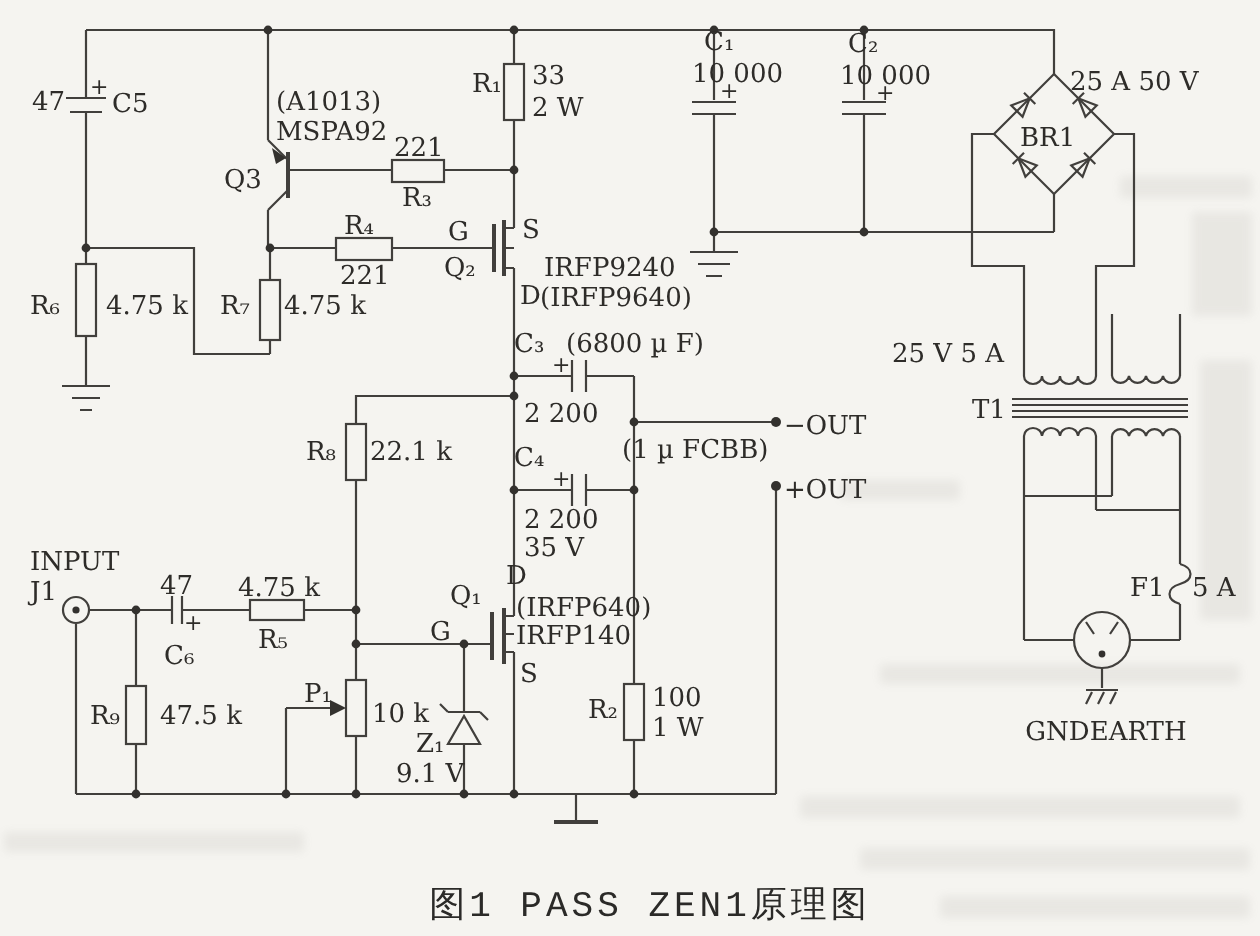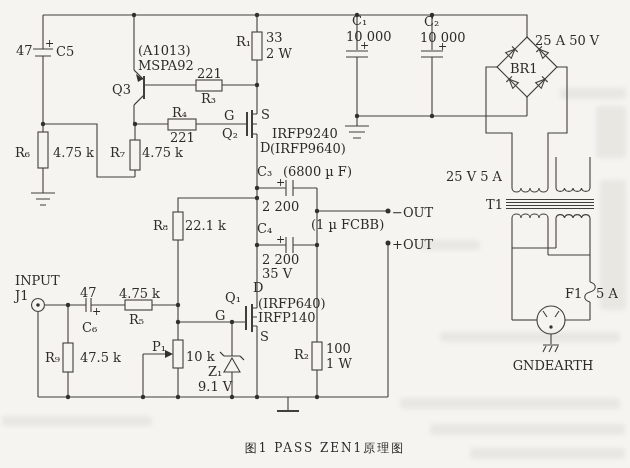--- a/index.html
+++ b/index.html
@@ -6,21 +6,21 @@
   .page{width:630px;height:468px;position:relative;background:#f5f4f0;overflow:hidden;
         font-family:"DejaVu Serif","Liberation Serif",serif;}
   svg{position:absolute;left:0;top:0;}
   svg text{fill:#2e2c29;font-family:"DejaVu Serif","Liberation Serif",serif;font-size:13px;}
   svg text.sm{font-size:11px;}
   .wire{stroke:#413f3c;stroke-width:1.1;fill:none;}
   .thick{stroke:#413f3c;stroke-width:2;fill:none;}
   .box{stroke:#413f3c;stroke-width:1.1;fill:none;}
   .dot{fill:#33312e;}
   .caption{position:absolute;left:150px;top:440px;width:350px;text-align:center;
-           font-size:12px;letter-spacing:2px;color:#2b2a28;}
+           font-size:18px;letter-spacing:2px;color:#2b2a28;font-family:Liberation Mono, monospace;}
   .bleed{position:absolute;background:#98948e;opacity:.13;filter:blur(2px);border-radius:2px;}
 </style>
 </head>
 <body>
 
 <div class="page">
 
   <div class="bleed" style="left:560px;top:88px;width:66px;height:11px;"></div>
   <div class="bleed" style="left:596px;top:106px;width:30px;height:52px;"></div>
   <div class="bleed" style="left:600px;top:180px;width:26px;height:130px;"></div>

